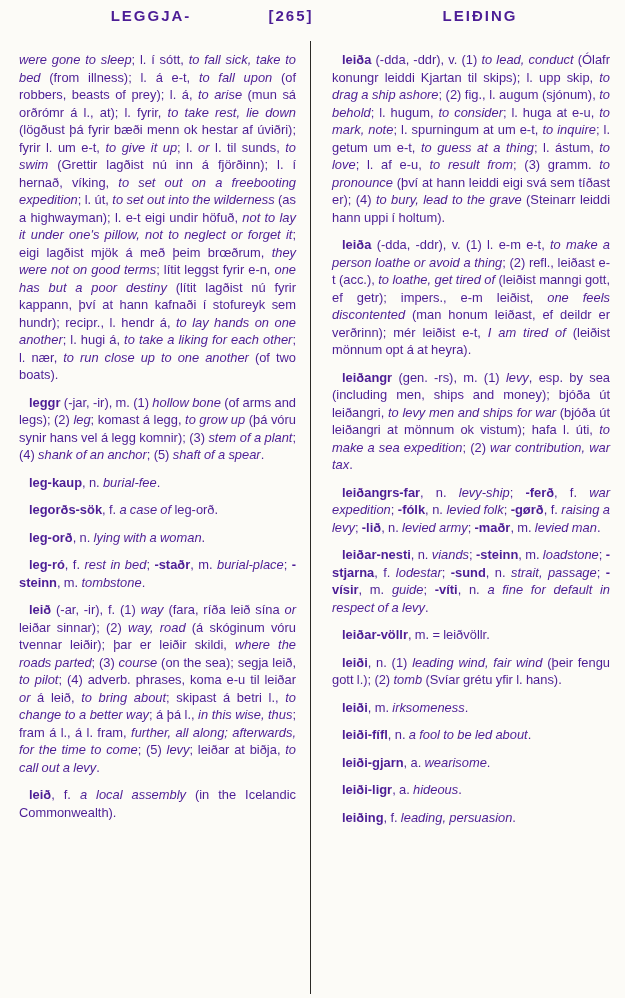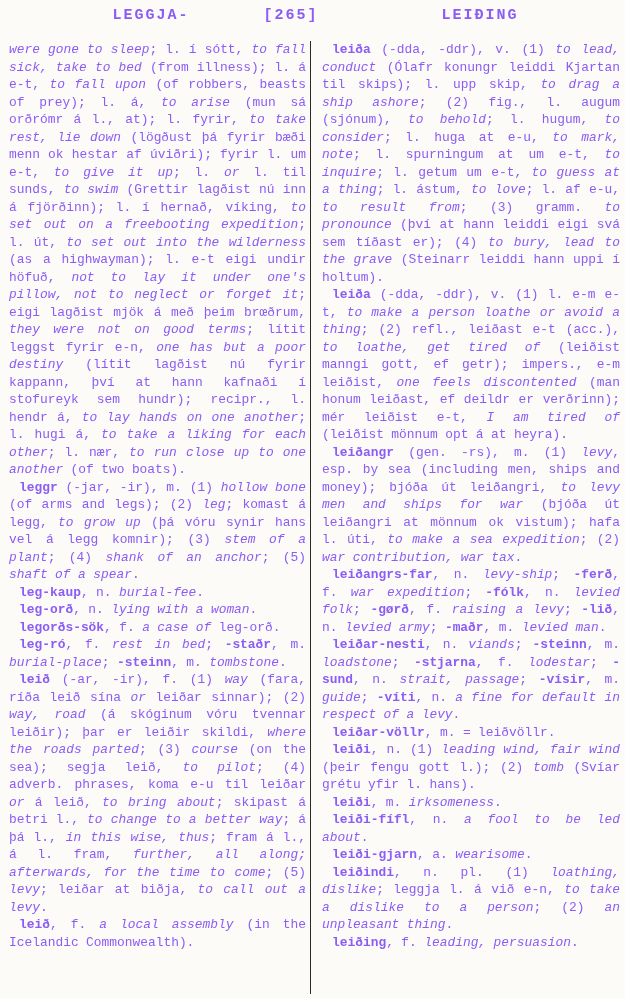--- a/index.html
+++ b/index.html
@@ -1,22 +1,22 @@
 <!DOCTYPE html>
 <html><head>
 <meta charset="utf-8">
 <style>
   html, body { margin: 0; padding: 0; }
   .page {
     position: relative;
     width: 625px;
     height: 998px;
     background: #fcfbf7;
-    color: #8b5cf6;
-    font-family: Liberation Mono, monospace;
+    color: #4c1d95;
+    font-family: Liberation Sans, sans-serif;
     overflow: hidden;
   }
   .running-head {
     position: absolute;
     top: 7px;
     left: 0;
     width: 625px;
     height: 22px;
     font-weight: bold;
     font-size: 15px;
@@ -38,21 +38,21 @@
   .col-right { left: 322px; width: 298px; }
   .divider {
     position: absolute;
     left: 310px;
     top: 41px;
     width: 1px;
     height: 953px;
     background: #2b2926;
   }
   p.entry {
-    margin: 0;
+    margin: 10px;
     padding: 0;
     font-size: 12.9px;
     line-height: 17.5px;
     text-align: justify;
     text-indent: 10px;
     word-spacing: -0.3px;
   }
   p.entry.continuation { text-indent: 0; }
   .seg-b { font-weight: bold; }
   .seg-i { font-style: italic; }
@@ -65,34 +65,34 @@
   <div class="running-head">
     <span class="hw rh-left">LEGGJA-</span>
     <span class="hw rh-center">[265]</span>
     <span class="hw rh-right">LEIÐING</span>
   </div>
 
   <div class="col col-left">
       <p class="entry continuation"><span class="seg-i">were gone to sleep</span><span class="seg-n">; l. í sótt, </span><span class="seg-i">to fall sick, take to bed</span><span class="seg-n"> (from illness); l. á e-t, </span><span class="seg-i">to fall upon</span><span class="seg-n"> (of robbers, beasts of prey); l. á, </span><span class="seg-i">to arise</span><span class="seg-n"> (mun sá orðrómr á l., at); l. fyrir, </span><span class="seg-i">to take rest, lie down</span><span class="seg-n"> (lögðust þá fyrir bæði menn ok hestar af úviðri); fyrir l. um e-t, </span><span class="seg-i">to give it up</span><span class="seg-n">; l. </span><span class="seg-i">or</span><span class="seg-n"> l. til sunds, </span><span class="seg-i">to swim</span><span class="seg-n"> (Grettir lagðist nú inn á fjörðinn); l. í hernað, víking, </span><span class="seg-i">to set out on a freebooting expedition</span><span class="seg-n">; l. út, </span><span class="seg-i">to set out into the wilderness</span><span class="seg-n"> (as a highwayman); l. e-t eigi undir höfuð, </span><span class="seg-i">not to lay it under one's pillow, not to neglect or forget it</span><span class="seg-n">; eigi lagðist mjök á með þeim brœðrum, </span><span class="seg-i">they were not on good terms</span><span class="seg-n">; lítit leggst fyrir e-n, </span><span class="seg-i">one has but a poor destiny</span><span class="seg-n"> (lítit lagðist nú fyrir kappann, því at hann kafnaði í stofureyk sem hundr); recipr., l. hendr á, </span><span class="seg-i">to lay hands on one another</span><span class="seg-n">; l. hugi á, </span><span class="seg-i">to take a liking for each other</span><span class="seg-n">; l. nær, </span><span class="seg-i">to run close up to one another</span><span class="seg-n"> (of two boats).</span></p>
       <p class="entry"><span class="seg-b">leggr</span><span class="seg-n"> (-jar, -ir), m. (1) </span><span class="seg-i">hollow bone</span><span class="seg-n"> (of arms and legs); (2) </span><span class="seg-i">leg</span><span class="seg-n">; komast á legg, </span><span class="seg-i">to grow up</span><span class="seg-n"> (þá vóru synir hans vel á legg komnir); (3) </span><span class="seg-i">stem of a plant</span><span class="seg-n">; (4) </span><span class="seg-i">shank of an anchor</span><span class="seg-n">; (5) </span><span class="seg-i">shaft of a spear</span><span class="seg-n">.</span></p>
       <p class="entry"><span class="seg-b">leg-kaup</span><span class="seg-n">, n. </span><span class="seg-i">burial-fee</span><span class="seg-n">.</span></p>
+      <p class="entry"><span class="seg-b">legorðs-sök</span><span class="seg-n">, f. </span><span class="seg-i">a case of</span><span class="seg-n"> leg-orð.</span></p>
       <p class="entry"><span class="seg-b">leg-orð</span><span class="seg-n">, n. </span><span class="seg-i">lying with a woman</span><span class="seg-n">.</span></p>
-      <p class="entry"><span class="seg-b">legorðs-sök</span><span class="seg-n">, f. </span><span class="seg-i">a case of</span><span class="seg-n"> leg-orð.</span></p>
       <p class="entry"><span class="seg-b">leg-ró</span><span class="seg-n">, f. </span><span class="seg-i">rest in bed</span><span class="seg-n">; </span><span class="seg-b">-staðr</span><span class="seg-n">, m. </span><span class="seg-i">burial-place</span><span class="seg-n">; </span><span class="seg-b">-steinn</span><span class="seg-n">, m. </span><span class="seg-i">tombstone</span><span class="seg-n">.</span></p>
       <p class="entry"><span class="seg-b">leið</span><span class="seg-n"> (-ar, -ir), f. (1) </span><span class="seg-i">way</span><span class="seg-n"> (fara, ríða leið sína </span><span class="seg-i">or</span><span class="seg-n"> leiðar sinnar); (2) </span><span class="seg-i">way, road</span><span class="seg-n"> (á skóginum vóru tvennar leiðir); þar er leiðir skildi, </span><span class="seg-i">where the roads parted</span><span class="seg-n">; (3) </span><span class="seg-i">course</span><span class="seg-n"> (on the sea); segja leið, </span><span class="seg-i">to pilot</span><span class="seg-n">; (4) adverb. phrases, koma e-u til leiðar </span><span class="seg-i">or</span><span class="seg-n"> á leið, </span><span class="seg-i">to bring about</span><span class="seg-n">; skipast á betri l., </span><span class="seg-i">to change to a better way</span><span class="seg-n">; á þá l., </span><span class="seg-i">in this wise, thus</span><span class="seg-n">; fram á l., á l. fram, </span><span class="seg-i">further, all along; afterwards, for the time to come</span><span class="seg-n">; (5) </span><span class="seg-i">levy</span><span class="seg-n">; leiðar at biðja, </span><span class="seg-i">to call out a levy</span><span class="seg-n">.</span></p>
       <p class="entry"><span class="seg-b">leið</span><span class="seg-n">, f. </span><span class="seg-i">a local assembly</span><span class="seg-n"> (in the Icelandic Commonwealth).</span></p>
     </div>
   <div class="divider"></div>
   <div class="col col-right">
       <p class="entry"><span class="seg-b">leiða</span><span class="seg-n"> (-dda, -ddr), v. (1) </span><span class="seg-i">to lead, conduct</span><span class="seg-n"> (Ólafr konungr leiddi Kjartan til skips); l. upp skip, </span><span class="seg-i">to drag a ship ashore</span><span class="seg-n">; (2) fig., l. augum (sjónum), </span><span class="seg-i">to behold</span><span class="seg-n">; l. hugum, </span><span class="seg-i">to consider</span><span class="seg-n">; l. huga at e-u, </span><span class="seg-i">to mark, note</span><span class="seg-n">; l. spurningum at um e-t, </span><span class="seg-i">to inquire</span><span class="seg-n">; l. getum um e-t, </span><span class="seg-i">to guess at a thing</span><span class="seg-n">; l. ástum, </span><span class="seg-i">to love</span><span class="seg-n">; l. af e-u, </span><span class="seg-i">to result from</span><span class="seg-n">; (3) gramm. </span><span class="seg-i">to pronounce</span><span class="seg-n"> (því at hann leiddi eigi svá sem tíðast er); (4) </span><span class="seg-i">to bury, lead to the grave</span><span class="seg-n"> (Steinarr leiddi hann uppi í holtum).</span></p>
       <p class="entry"><span class="seg-b">leiða</span><span class="seg-n"> (-dda, -ddr), v. (1) l. e-m e-t, </span><span class="seg-i">to make a person loathe or avoid a thing</span><span class="seg-n">; (2) refl., leiðast e-t (acc.), </span><span class="seg-i">to loathe, get tired of</span><span class="seg-n"> (leiðist manngi gott, ef getr); impers., e-m leiðist, </span><span class="seg-i">one feels discontented</span><span class="seg-n"> (man honum leiðast, ef deildr er verðrinn); mér leiðist e-t, </span><span class="seg-i">I am tired of</span><span class="seg-n"> (leiðist mönnum opt á at heyra).</span></p>
       <p class="entry"><span class="seg-b">leiðangr</span><span class="seg-n"> (gen. -rs), m. (1) </span><span class="seg-i">levy</span><span class="seg-n">, esp. by sea (including men, ships and money); bjóða út leiðangri, </span><span class="seg-i">to levy men and ships for war</span><span class="seg-n"> (bjóða út leiðangri at mönnum ok vistum); hafa l. úti, </span><span class="seg-i">to make a sea expedition</span><span class="seg-n">; (2) </span><span class="seg-i">war contribution, war tax</span><span class="seg-n">.</span></p>
       <p class="entry"><span class="seg-b">leiðangrs-far</span><span class="seg-n">, n. </span><span class="seg-i">levy-ship</span><span class="seg-n">; </span><span class="seg-b">-ferð</span><span class="seg-n">, f. </span><span class="seg-i">war expedition</span><span class="seg-n">; </span><span class="seg-b">-fólk</span><span class="seg-n">, n. </span><span class="seg-i">levied folk</span><span class="seg-n">; </span><span class="seg-b">-gørð</span><span class="seg-n">, f. </span><span class="seg-i">raising a levy</span><span class="seg-n">; </span><span class="seg-b">-lið</span><span class="seg-n">, n. </span><span class="seg-i">levied army</span><span class="seg-n">; </span><span class="seg-b">-maðr</span><span class="seg-n">, m. </span><span class="seg-i">levied man</span><span class="seg-n">.</span></p>
       <p class="entry"><span class="seg-b">leiðar-nesti</span><span class="seg-n">, n. </span><span class="seg-i">viands</span><span class="seg-n">; </span><span class="seg-b">-steinn</span><span class="seg-n">, m. </span><span class="seg-i">loadstone</span><span class="seg-n">; </span><span class="seg-b">-stjarna</span><span class="seg-n">, f. </span><span class="seg-i">lodestar</span><span class="seg-n">; </span><span class="seg-b">-sund</span><span class="seg-n">, n. </span><span class="seg-i">strait, passage</span><span class="seg-n">; </span><span class="seg-b">-vísir</span><span class="seg-n">, m. </span><span class="seg-i">guide</span><span class="seg-n">; </span><span class="seg-b">-víti</span><span class="seg-n">, n. </span><span class="seg-i">a fine for default in respect of a levy</span><span class="seg-n">.</span></p>
       <p class="entry"><span class="seg-b">leiðar-völlr</span><span class="seg-n">, m. = leiðvöllr.</span></p>
       <p class="entry"><span class="seg-b">leiði</span><span class="seg-n">, n. (1) </span><span class="seg-i">leading wind, fair wind</span><span class="seg-n"> (þeir fengu gott l.); (2) </span><span class="seg-i">tomb</span><span class="seg-n"> (Svíar grétu yfir l. hans).</span></p>
       <p class="entry"><span class="seg-b">leiði</span><span class="seg-n">, m. </span><span class="seg-i">irksomeness</span><span class="seg-n">.</span></p>
       <p class="entry"><span class="seg-b">leiði-fífl</span><span class="seg-n">, n. </span><span class="seg-i">a fool to be led about</span><span class="seg-n">.</span></p>
       <p class="entry"><span class="seg-b">leiði-gjarn</span><span class="seg-n">, a. </span><span class="seg-i">wearisome</span><span class="seg-n">.</span></p>
-      <p class="entry"><span class="seg-b">leiðindi</span><span class="seg-n">, n. pl. (1) </span><span class="seg-i">loathing, dislike</span><span class="seg-n">; leggja l. á við e-n, </span><span class="seg-i">to take a dislike to a person</span><span class="seg-n">; (2) </span><span class="seg-i">an unpleasant thing</span><span class="seg-n">.</span></p>
+      <p class="entry"><span class="seg-b">leiði-ligr</span><span class="seg-n">, a. </span><span class="seg-i">hideous</span><span class="seg-n">.</span></p>
       <p class="entry"><span class="seg-b">leiðing</span><span class="seg-n">, f. </span><span class="seg-i">leading, persuasion</span><span class="seg-n">.</span></p>
     </div>
 </div>
 
 </body></html>

